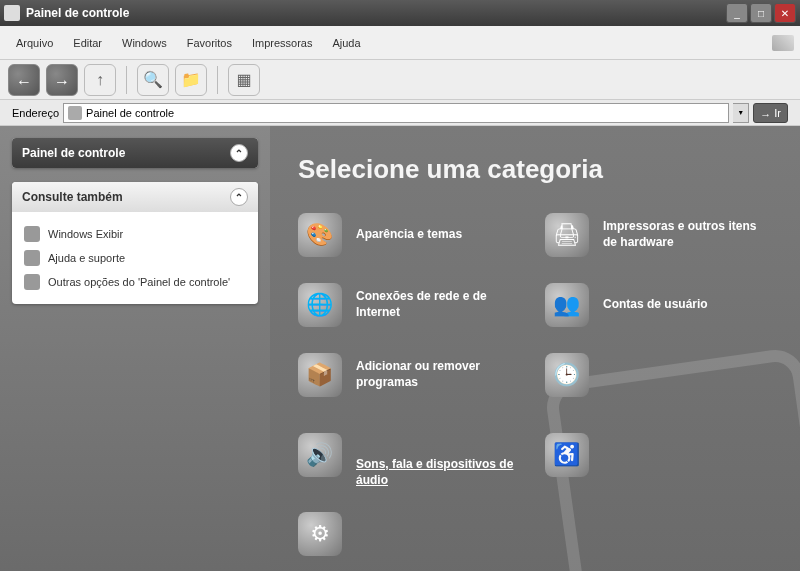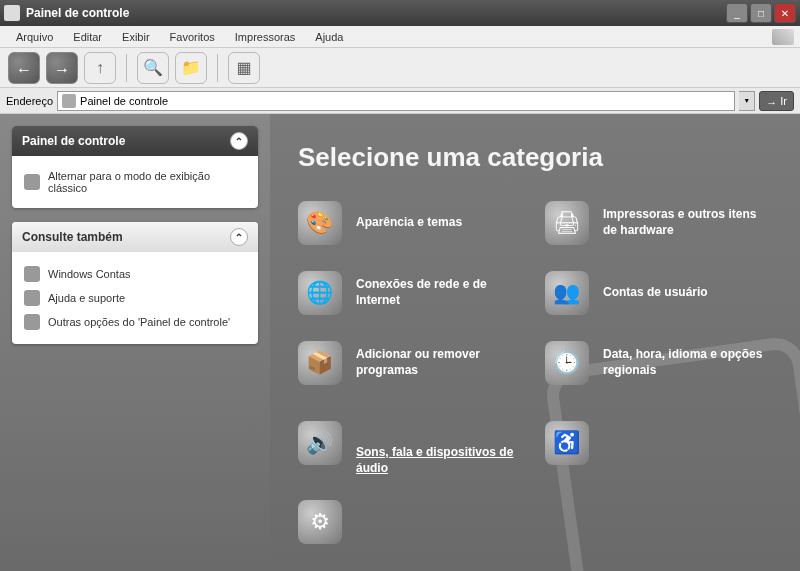--- a/index.html
+++ b/index.html
@@ -6,32 +6,32 @@
 body { width: 800px; height: 571px; background: #fff; overflow: hidden; }
 
 
 .titlebar { height: 26px; background: linear-gradient(to bottom, #5a5a5a, #3a3a3a); display: flex; align-items: center; padding: 0 4px; color: #fff; font-size: 12px; }
 .titlebar .app-icon { width: 16px; height: 16px; margin-right: 6px; background: #ddd; border-radius: 2px; }
 .titlebar .title { flex: 1; font-weight: bold; }
 .titlebar .win-btn { width: 22px; height: 20px; background: #888; border: 1px solid #555; margin-left: 2px; border-radius: 3px; display: flex; align-items: center; justify-content: center; font-size: 10px; color: #fff; cursor: pointer; }
 .titlebar .win-btn:last-child { background: #b33; }
 
 
-.menubar { height: 22px; background: #f0f0f0; border-bottom: 1px solid #ccc; display: flex; align-items: center; padding: 0 6px; font-size: 11px; color: #333; }
+.menubar { height: 34px; background: #f0f0f0; border-bottom: 1px solid #ccc; display: flex; align-items: center; padding: 0 6px; font-size: 11px; color: #333; }
 .menubar .menu-item { padding: 2px 10px; cursor: pointer; }
 .menubar .flag { width: 22px; height: 16px; background: linear-gradient(45deg, #aaa, #ddd); margin-left: auto; border-radius: 2px; }
 
 
 .toolbar { height: 40px; background: #eee; border-bottom: 1px solid #ccc; display: flex; align-items: center; padding: 0 8px; gap: 6px; }
 .toolbar .tb-btn { width: 32px; height: 32px; border-radius: 6px; background: radial-gradient(circle at 30% 30%, #888, #555); display: flex; align-items: center; justify-content: center; color: #fff; cursor: pointer; border: 1px solid #888; }
 .toolbar .tb-btn.flat { background: #eee; border: 1px solid #bbb; color: #666; }
 .toolbar .tb-sep { width: 1px; height: 28px; background: #bbb; margin: 0 4px; }
 
 
-.addressbar { height: 26px; background: #eaeaea; border-bottom: 1px solid #ccc; display: flex; align-items: center; padding: 0 6px; font-size: 11px; gap: 4px; }
+.addressbar { height: 26px; background: #eaeaea; border-bottom: 1px solid #ccc; display: flex; align-items: center; padding: 0 12px; font-size: 11px; gap: 4px; }
 .addressbar .addr-input { flex: 1; height: 20px; background: #fff; border: 1px solid #999; display: flex; align-items: center; padding: 0 4px; }
 .addressbar .addr-input .addr-icon { width: 14px; height: 14px; background: #aaa; border-radius: 2px; margin-right: 4px; }
 .addressbar .addr-drop { width: 16px; height: 20px; background: #ddd; border: 1px solid #999; border-left: none; display: flex; align-items: center; justify-content: center; font-size: 8px; cursor: pointer; }
 .addressbar .go-btn { height: 20px; padding: 0 6px; background: #666; color: #fff; border: 1px solid #444; border-radius: 3px; display: flex; align-items: center; font-size: 11px; cursor: pointer; gap: 3px; }
 
 
 .main { display: flex; height: calc(571px - 26px - 22px - 40px - 26px); }
 
 
 .sidebar { width: 270px; background: linear-gradient(to bottom, #888, #6a6a6a); padding: 12px; }
@@ -60,21 +60,21 @@
   <div class="app-icon"></div>
   <div class="title">Painel de controle</div>
   <div class="win-btn">_</div>
   <div class="win-btn">□</div>
   <div class="win-btn">✕</div>
 </div>
 
 <div class="menubar">
   <div class="menu-item">Arquivo</div>
   <div class="menu-item">Editar</div>
-  <div class="menu-item">Exibir</div>
+  <div class="menu-item">Windows</div>
   <div class="menu-item">Favoritos</div>
   <div class="menu-item">Impressoras</div>
   <div class="menu-item">Ajuda</div>
   <div class="flag"></div>
 </div>
 
 <div class="toolbar">
   <div class="tb-btn">←</div>
   <div class="tb-btn">→</div>
   <div class="tb-btn flat">↑</div>
@@ -99,37 +99,31 @@
 </div>
 
 <div class="main">
 
   <div class="sidebar">
     <div class="panel dark">
       <div class="panel-header">
         <span>Painel de controle</span>
         <span class="collapse">⌃</span>
       </div>
-      <div class="panel-body">
-        <div class="side-item">
-          <div class="side-icon"></div>
-          <span>Alternar para o modo de exibição clássico</span>
-        </div>
-      </div>
     </div>
 
     <div class="panel">
       <div class="panel-header">
         <span>Consulte também</span>
         <span class="collapse">⌃</span>
       </div>
       <div class="panel-body">
         <div class="side-item">
           <div class="side-icon"></div>
-          <span>Windows Contas</span>
+          <span>Windows Exibir</span>
         </div>
         <div class="side-item">
           <div class="side-icon"></div>
           <span>Ajuda e suporte</span>
         </div>
         <div class="side-item">
           <div class="side-icon"></div>
           <span>Outras opções do 'Painel de controle'</span>
         </div>
       </div>
@@ -162,21 +156,20 @@
         <div class="cat-label">Contas de usuário</div>
       </div>
 
       <div class="cat-item">
         <div class="cat-icon">📦</div>
         <div class="cat-label">Adicionar ou remover programas</div>
       </div>
 
       <div class="cat-item">
         <div class="cat-icon">🕒</div>
-        <div class="cat-label">Data, hora, idioma e opções regionais</div>
       </div>
 
       <div class="cat-item highlighted">
         <div class="cat-icon">🔊</div>
         <div class="cat-label">Sons, fala e dispositivos de áudio</div>
       </div>
 
       <div class="cat-item">
         <div class="cat-icon">♿</div>
       </div>

